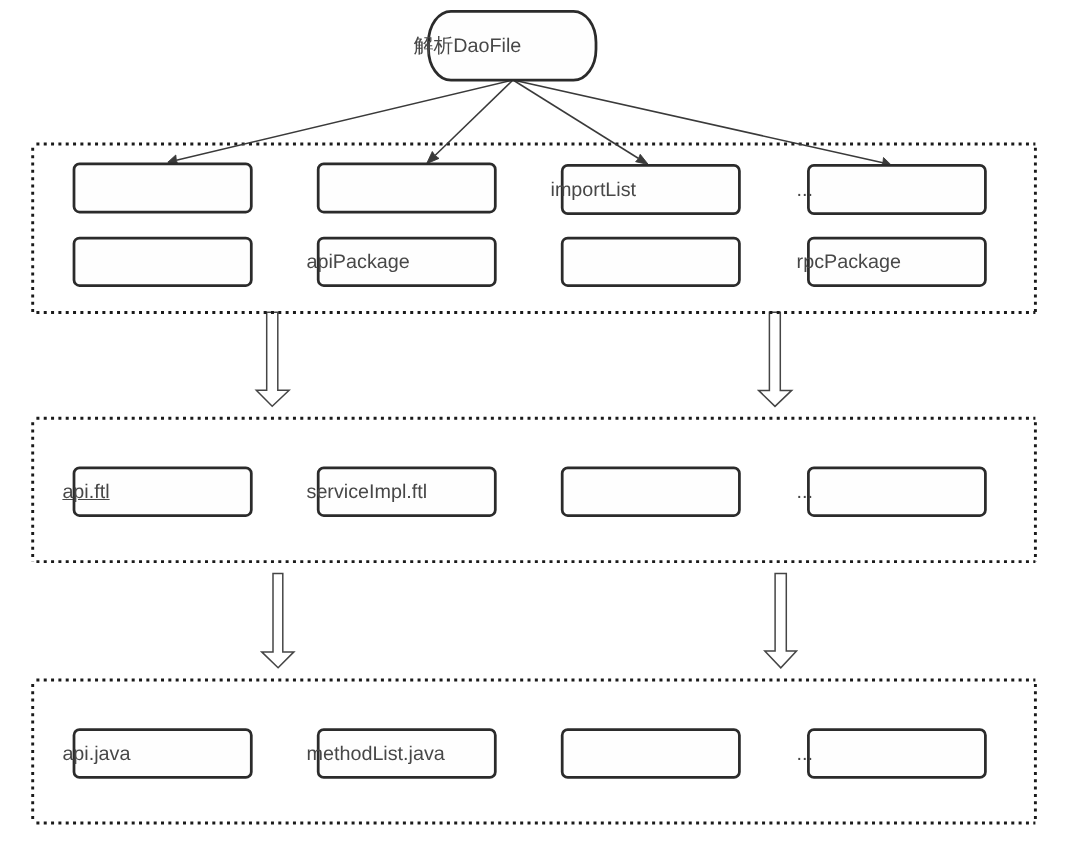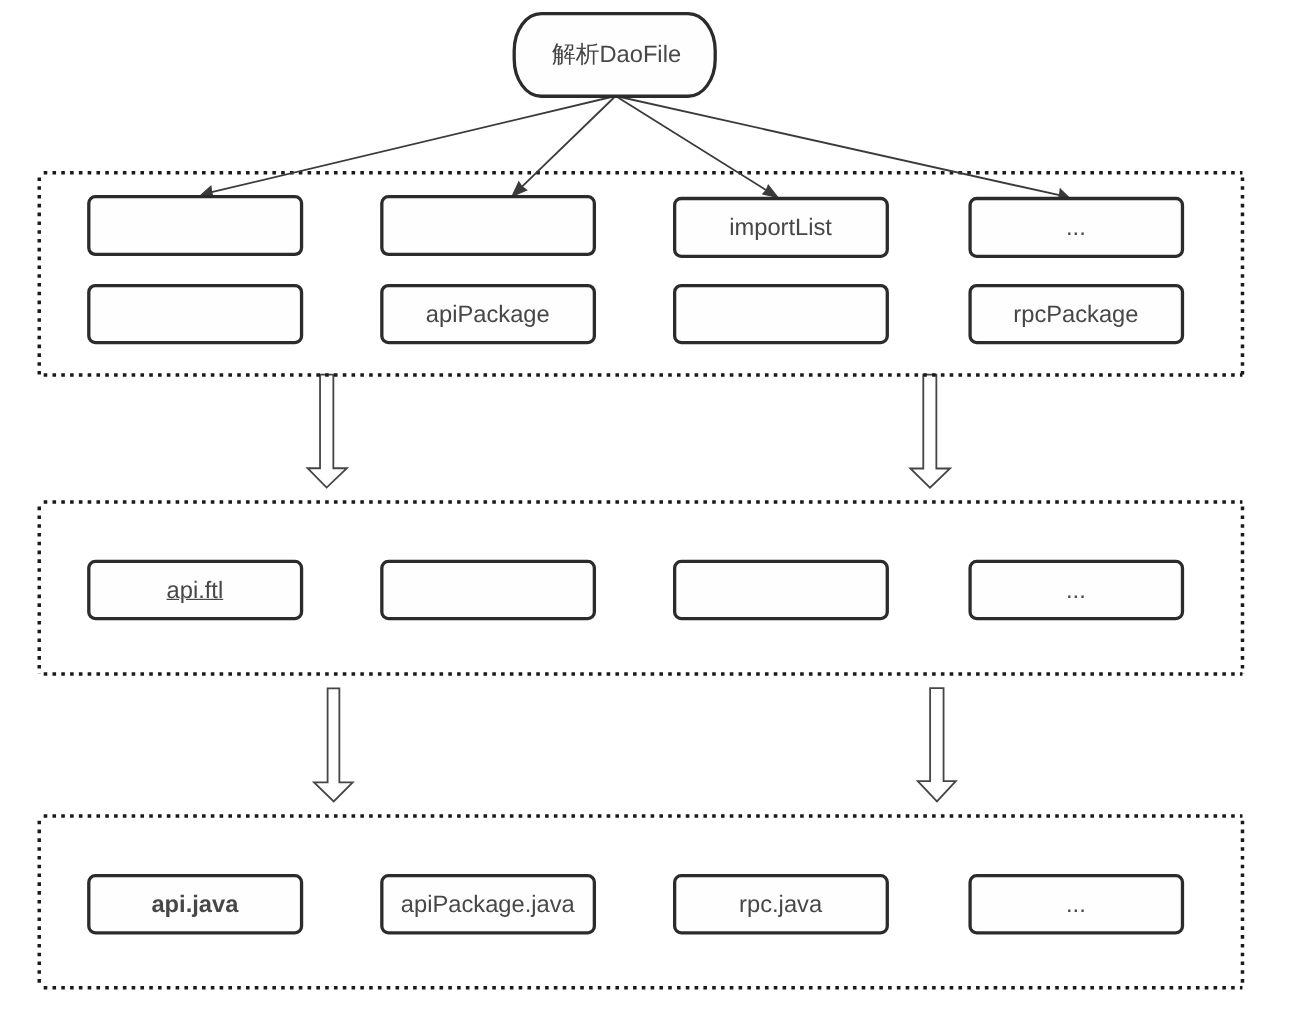--- a/index.html
+++ b/index.html
@@ -27,21 +27,20 @@
     left: 0;
     top: 0;
     width: 1080px;
     height: 859px;
   }
   .label {
     position: absolute;
     color: #474747;
     font-size: 19.75px;
     white-space: nowrap;
-    text-align: center;
     line-height: 1;
   }
 </style>
 </head>
 <body>
 
 <div id="canvas">
 
   <svg class="layer" viewBox="0 0 1080 859">
 
@@ -109,20 +108,20 @@
 
   <div class="label" style="left:413.8px;top:37.2px;width:200px;">解析DaoFile</div>
 
   <div class="label" style="left:550.5px;top:180.6px;width:200px;">importList</div>
   <div class="label" style="left:796.6px;top:180.6px;width:200px;">...</div>
 
   <div class="label" style="left:306.5px;top:252.9px;width:200px;">apiPackage</div>
   <div class="label" style="left:796.6px;top:252.9px;width:200px;">rpcPackage</div>
 
   <div class="label" style="left:62.4px;top:483.4px;width:200px;text-decoration:underline;">api.ftl</div>
+  <div class="label" style="left:306.5px;top:483.4px;width:200px;">serviceImpl.ftl</div>
   <div class="label" style="left:796.6px;top:483.4px;width:200px;">...</div>
 
-  <div class="label" style="left:62.4px;top:745.3px;width:200px;font-weight:bold;">api.java</div>
-  <div class="label" style="left:306.5px;top:745.3px;width:200px;">apiPackage.java</div>
-  <div class="label" style="left:550.5px;top:745.3px;width:200px;">rpc.java</div>
+  <div class="label" style="left:62.4px;top:745.3px;width:200px;">api.java</div>
+  <div class="label" style="left:306.5px;top:745.3px;width:200px;">methodList.java</div>
   <div class="label" style="left:796.6px;top:745.3px;width:200px;">...</div>
 
 </div>
 
 </body></html>

